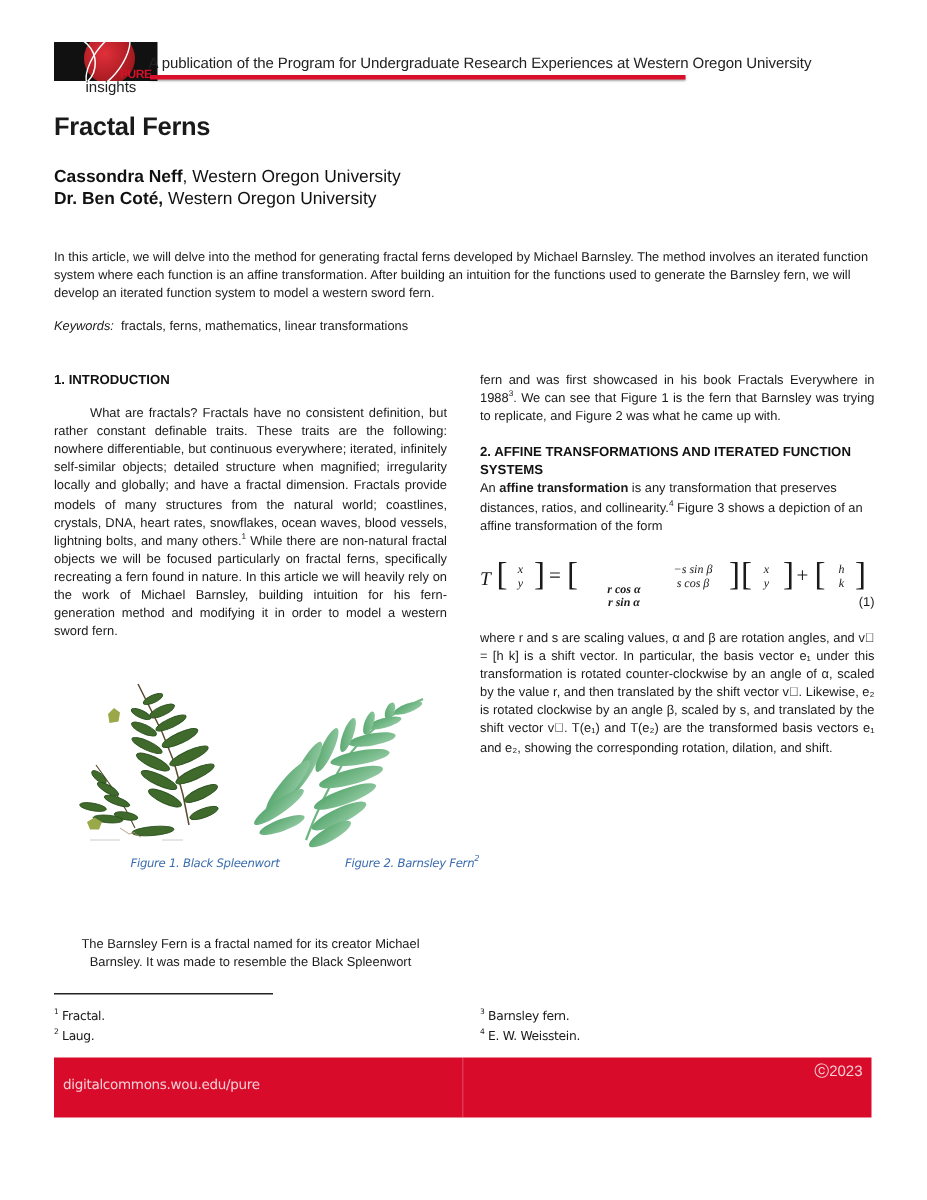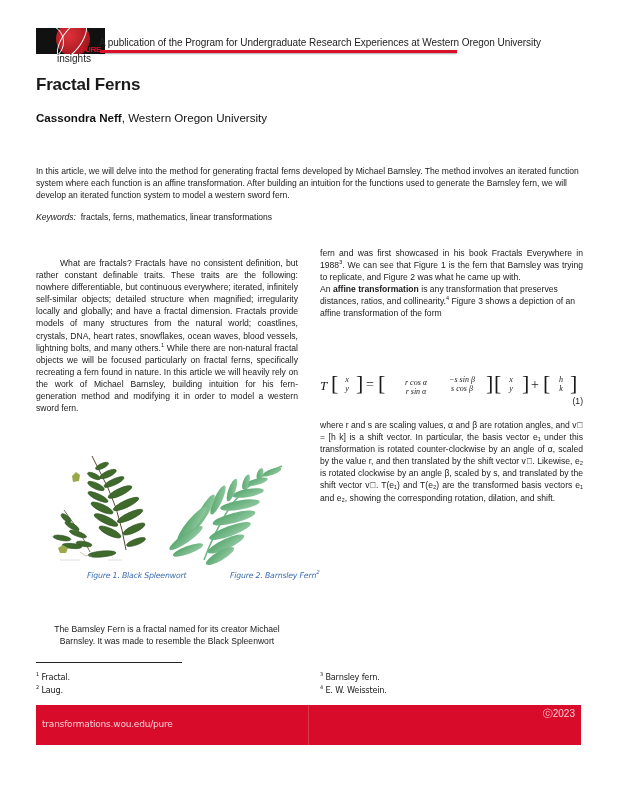--- a/index.html
+++ b/index.html
@@ -71,26 +71,28 @@
   </div>
   <div class="logo-insights">insights</div>
 </div>
 <div class="abs tagline">A publication of the Program for Undergraduate Research Experiences at Western Oregon University</div>
 <div class="abs header-rule"></div>
 
 <h1 class="abs title">Fractal Ferns</h1>
 
 <div class="abs authors">
   <div><b>Cassondra Neff</b><span>, Western Oregon University</span></div>
+  <div><b>Dr. Ben Coté,</b><span> Western Oregon University</span></div>
 </div>
 
 <p class="abs abstract">In this article, we will delve into the method for generating fractal ferns developed by Michael Barnsley. The method involves an iterated function system where each function is an affine transformation. After building an intuition for the functions used to generate the Barnsley fern, we will develop an iterated function system to model a western sword fern.</p>
 <p class="abs keywords"><i>Keywords:</i>&nbsp; <span>fractals, ferns, mathematics, linear transformations</span></p>
 
 <div class="abs col col-left" style="top:247px;">
+  <div class="heading">1. INTRODUCTION</div>
   <p class="indent" style="margin-top:10px;"><span>What are fractals? Fractals have no consistent definition, but rather constant definable traits. These traits are the following: nowhere differentiable, but continuous everywhere; iterated, infinitely self-similar objects; detailed structure when magnified; irregularity locally and globally; and have a fractal dimension. Fractals provide models of many structures from the natural world; coastlines, crystals, DNA, heart rates, snowflakes, ocean waves, blood vessels, lightning bolts, and many others.</span><sup>1</sup><span> While there are non-natural fractal objects we will be focused particularly on fractal ferns, specifically recreating a fern found in nature. In this article we will heavily rely on the work of Michael Barnsley, building intuition for his fern-generation method and modifying it in order to model a western sword fern.</span></p>
 </div>
 
 <div class="abs fig" style="left:50px;top:452px;width:115px;height:115px;">
   <svg width="115" height="115" viewBox="0 0 115 115">
     <g fill="#3f6a2c" stroke="#2d5220" stroke-width="0.6">
       <path d="M42 4 L50 20 L58 36 L66 56 L72 78 L76 98" fill="none" stroke="#5a4a30" stroke-width="1"></path>
       <g>
         <ellipse cx="52" cy="14" rx="7" ry="2.5" transform="rotate(-25 52 14)"></ellipse>
         <ellipse cx="58" cy="22" rx="9" ry="3" transform="rotate(-25 58 22)"></ellipse>
@@ -153,34 +155,35 @@
       <ellipse cx="20" cy="90" rx="16" ry="4" transform="rotate(-20 20 90)"></ellipse>
     </g>
   </svg>
 </div>
 <div class="abs fig-caption" style="left:194px;top:571px;"><span>Figure 2. Barnsley Fern</span><sup>2</sup></div>
 
 <p class="abs col col-left" style="top:623px;text-align:center;">The Barnsley Fern is a fractal named for its creator Michael Barnsley. It was made to resemble the Black Spleenwort</p>
 
 <div class="abs col col-right" style="top:247px;">
   <p><span>fern and was first showcased in his book Fractals Everywhere in 1988</span><sup>3</sup><span>. We can see that Figure 1 is the fern that Barnsley was trying to replicate, and Figure 2 was what he came up with.</span></p>
+  <div class="heading" style="margin-top:12px;">2. AFFINE TRANSFORMATIONS AND ITERATED FUNCTION SYSTEMS</div>
   <p style="text-align:left;"><span>An </span><b>affine transformation</b><span> is any transformation that preserves distances, ratios, and collinearity.</span><sup>4</sup><span> Figure 3 shows a depiction of an affine transformation of the form</span></p>
 </div>
 
 <div class="abs equation">
   <span class="eq-T">T</span>
   <span class="bracket" style="left:11px;">[</span>
   <span class="vec" style="left:22px;top:3px;width:10px;">
       <div>x</div>
       <div>y</div>
     </span>
   <span class="bracket" style="left:36px;">]</span>
   <span class="eq-op" style="left:46px;">=</span>
   <span class="bracket" style="left:58px;">[</span>
-  <span class="vec" style="left:74px;top:6px;width:44px;">
+  <span class="vec" style="left:74px;top:16px;width:44px;font-weight:bold;">
       <div>r cos α</div>
       <div>r sin α</div>
     </span>
   <span class="vec" style="left:120px;top:3px;width:44px;">
       <div>−s sin β</div>
       <div>s cos β</div>
     </span>
   <span class="bracket" style="left:166px;">]</span>
   <span class="bracket" style="left:174px;">[</span>
   <span class="vec" style="left:184px;top:3px;width:14px;">
@@ -201,15 +204,15 @@
 <p class="abs col col-right" style="top:419px;">where r and s are scaling values, α and β are rotation angles, and v⃗ = [h k] is a shift vector. In particular, the basis vector e₁ under this transformation is rotated counter-clockwise by an angle of α, scaled by the value r, and then translated by the shift vector v⃗. Likewise, e₂ is rotated clockwise by an angle β, scaled by s, and translated by the shift vector v⃗. T(e₁) and T(e₂) are the transformed basis vectors e₁ and e₂, showing the corresponding rotation, dilation, and shift.</p>
 
 <div class="abs fn-rule"></div>
 <div class="abs footnote" style="left:36px;top:672px;"><sup>1</sup> <span>Fractal.</span></div>
 <div class="abs footnote" style="left:36px;top:685px;"><sup>2</sup> <span>Laug.</span></div>
 <div class="abs footnote" style="left:320px;top:672px;"><sup>3</sup> <span>Barnsley fern.</span></div>
 <div class="abs footnote" style="left:320px;top:685px;"><sup>4</sup> <span>E. W. Weisstein.</span></div>
 
 <div class="abs footer">
   <div class="footer-divider"></div>
-  <a class="footer-link">transformations.wou.edu/pure</a>
+  <a class="footer-link">digitalcommons.wou.edu/pure</a>
   <span class="footer-copy">ⓒ2023</span>
 </div>
 
 </body></html>

